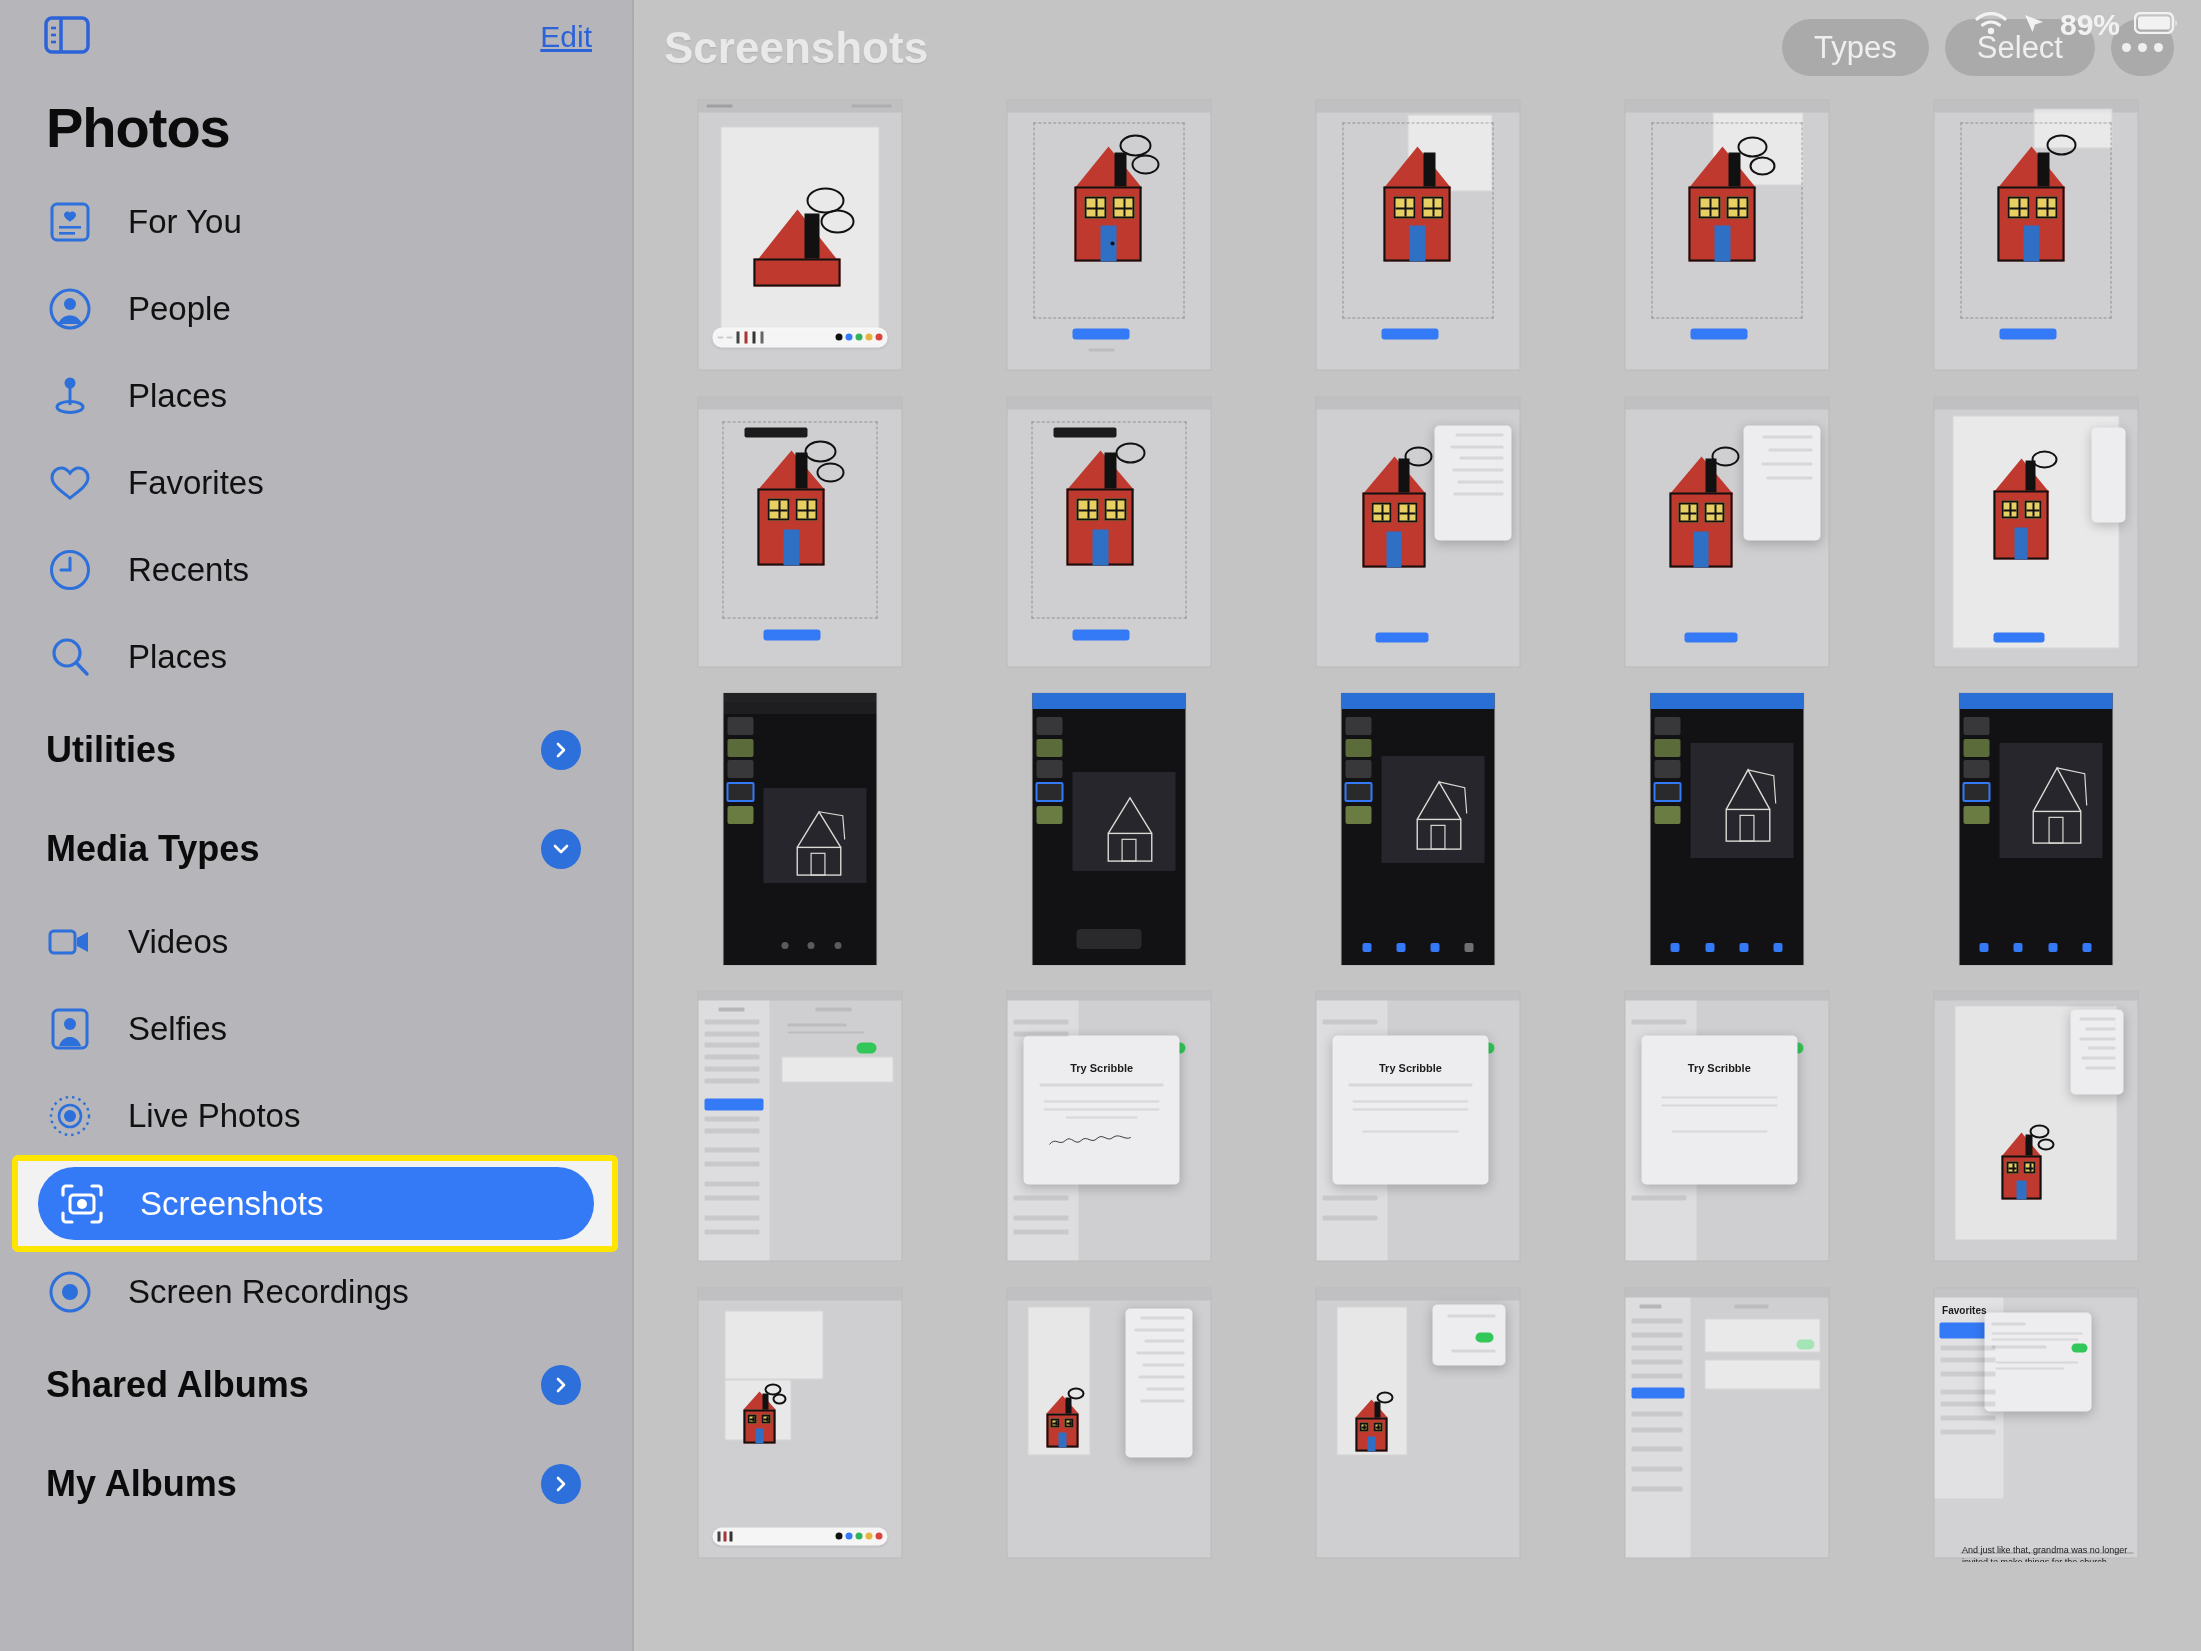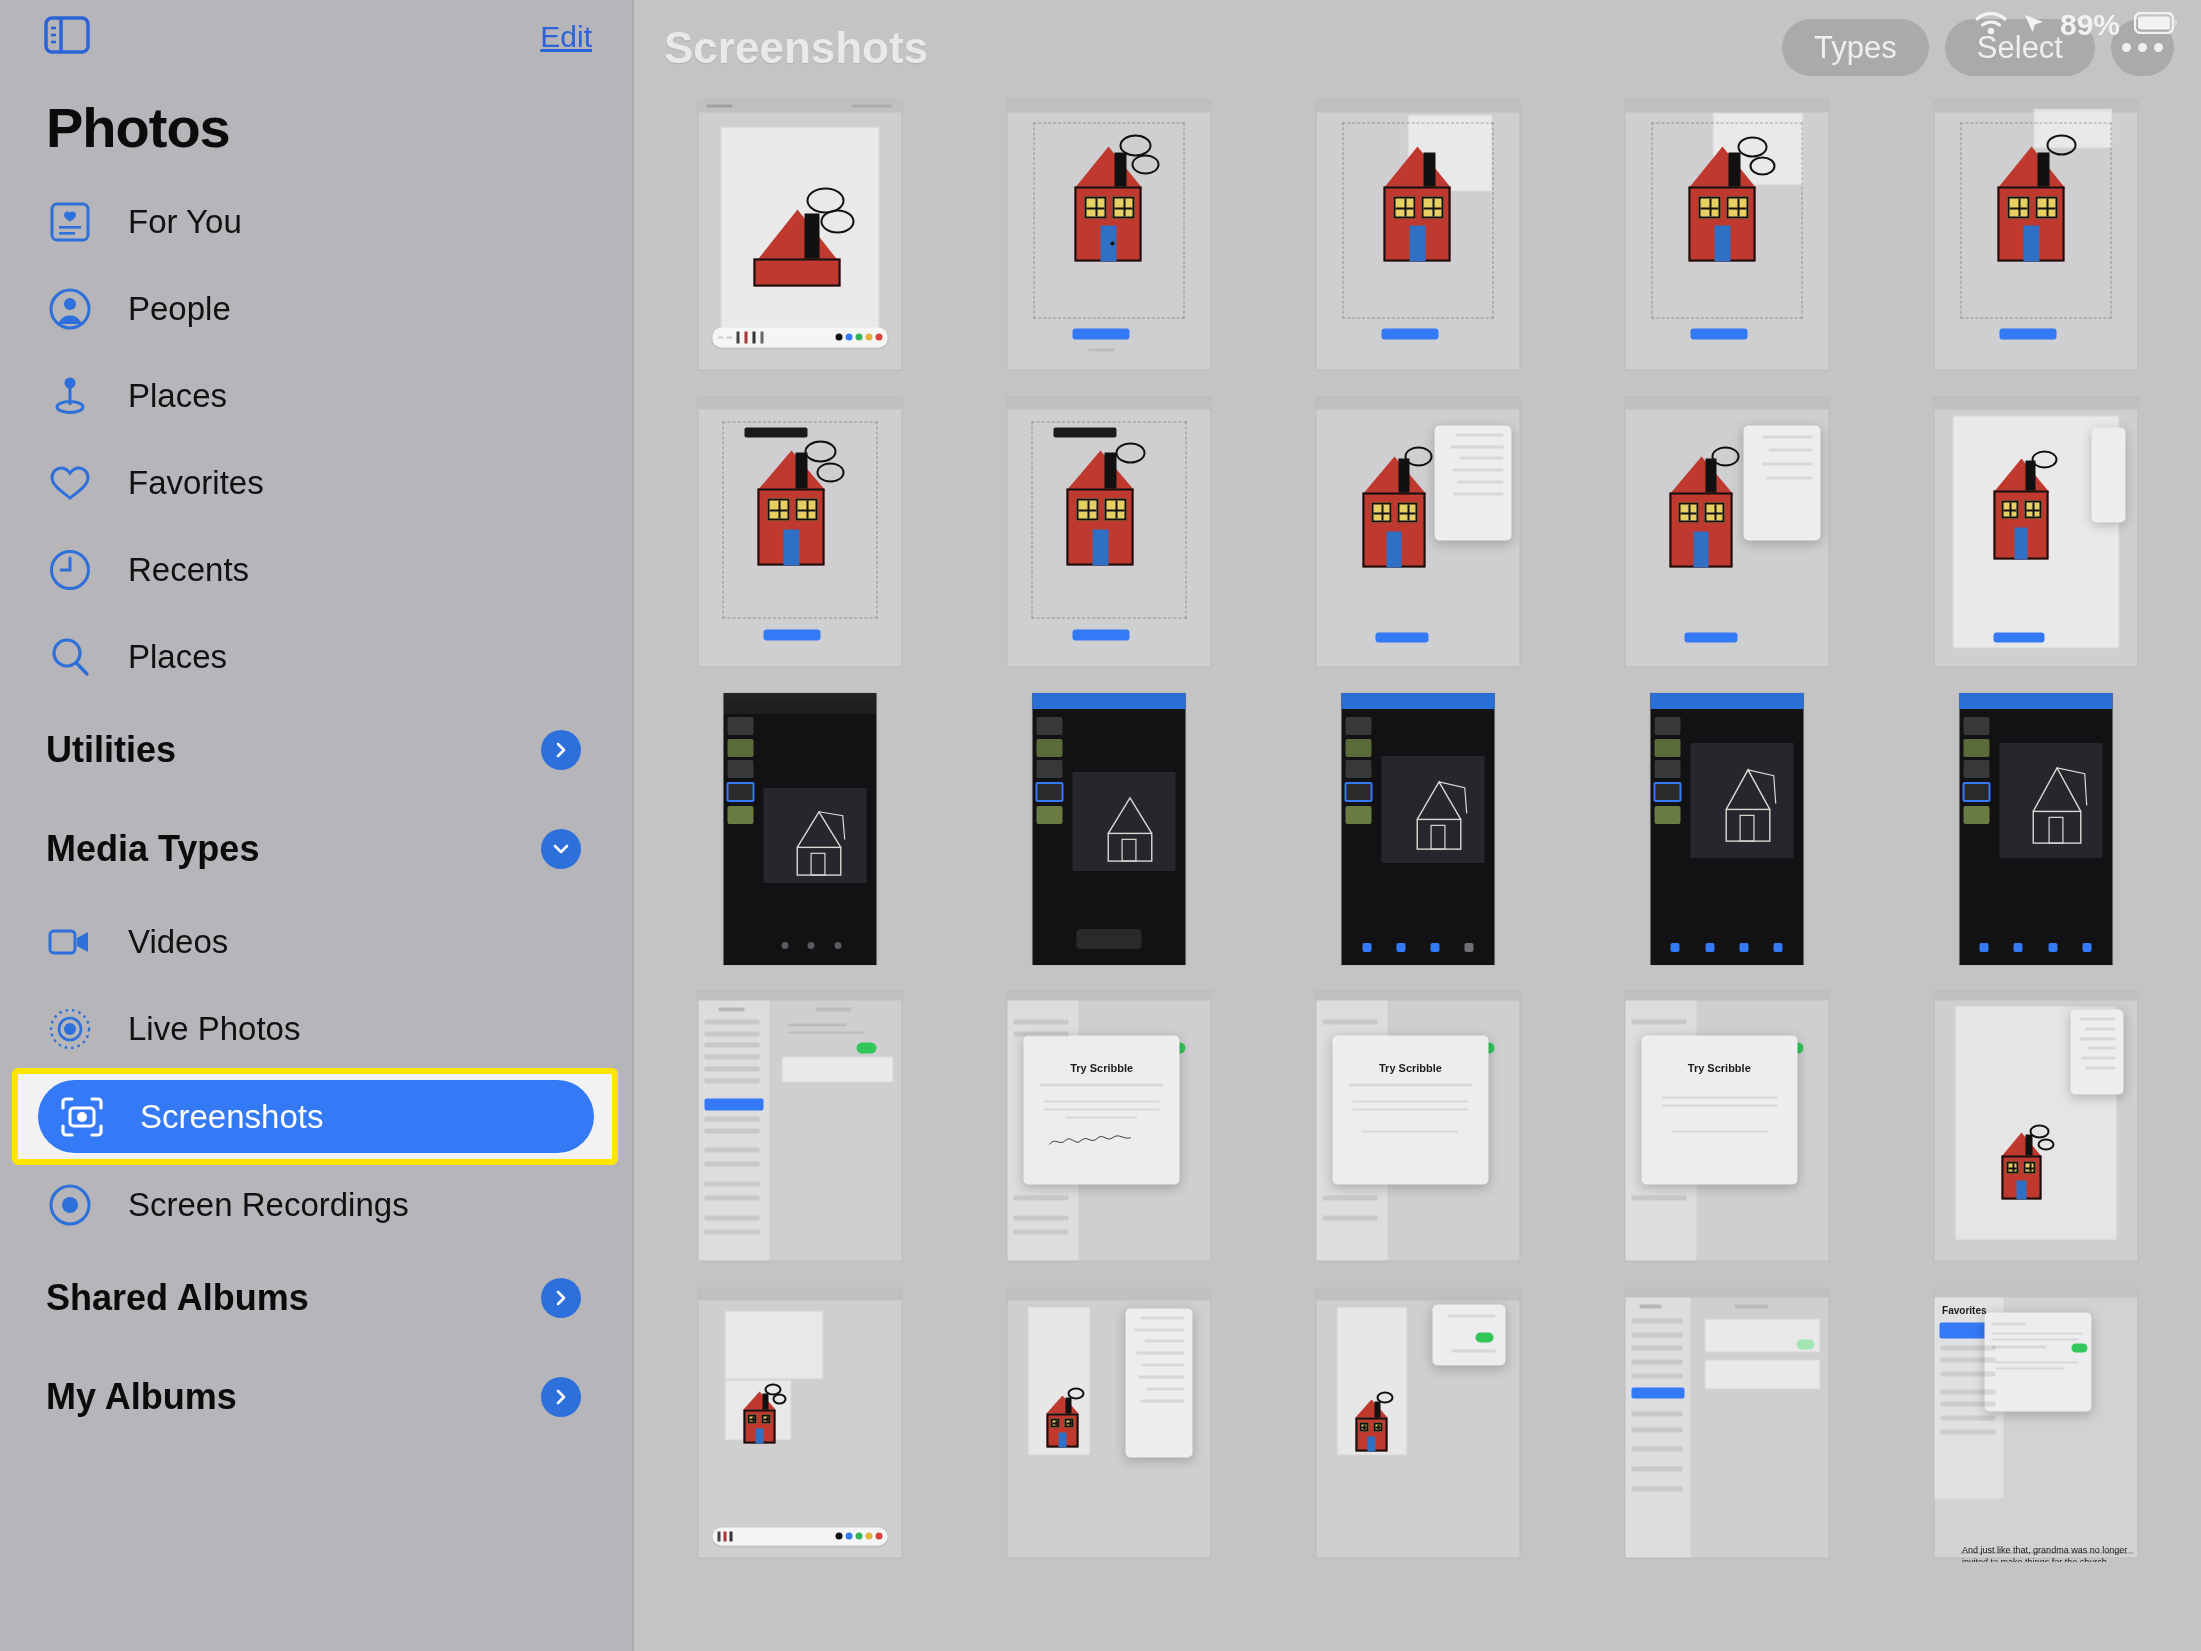--- a/index.html
+++ b/index.html
@@ -258,20 +258,30 @@
     <div class="nav-item">
       <span class="nav-icon">
         <svg width="46" height="36" viewBox="0 0 46 36">
           <rect x="3" y="7" width="25" height="22" rx="4" fill="none" stroke="#2d6fdb" stroke-width="3"></rect>
           <path d="M30 14l11-6v20l-11-6z" fill="#2d6fdb"></path>
         </svg>
       </span>
       <span class="label">Videos</span>
     </div>
 
+    <div class="nav-item">
+      <span class="nav-icon">
+        <svg width="42" height="44" viewBox="0 0 42 44">
+          <rect x="4" y="3" width="34" height="38" rx="5" fill="none" stroke="#2d6fdb" stroke-width="3"></rect>
+          <circle cx="21" cy="17" r="6" fill="#2d6fdb"></circle>
+          <path d="M10 39c2.4-6.5 6.6-9 11-9s8.6 2.5 11 9z" fill="#2d6fdb"></path>
+        </svg>
+      </span>
+      <span class="label">Selfies</span>
+    </div>
 
     <div class="nav-item">
       <span class="nav-icon">
         <svg width="46" height="46" viewBox="0 0 46 46">
           <circle cx="23" cy="23" r="6" fill="#2d6fdb"></circle>
           <circle cx="23" cy="23" r="11" fill="none" stroke="#2d6fdb" stroke-width="2.6"></circle>
           <circle cx="23" cy="23" r="19" fill="none" stroke="#2d6fdb" stroke-width="2.4" stroke-dasharray="2.5 4"></circle>
         </svg>
       </span>
       <span class="label">Live Photos</span>

